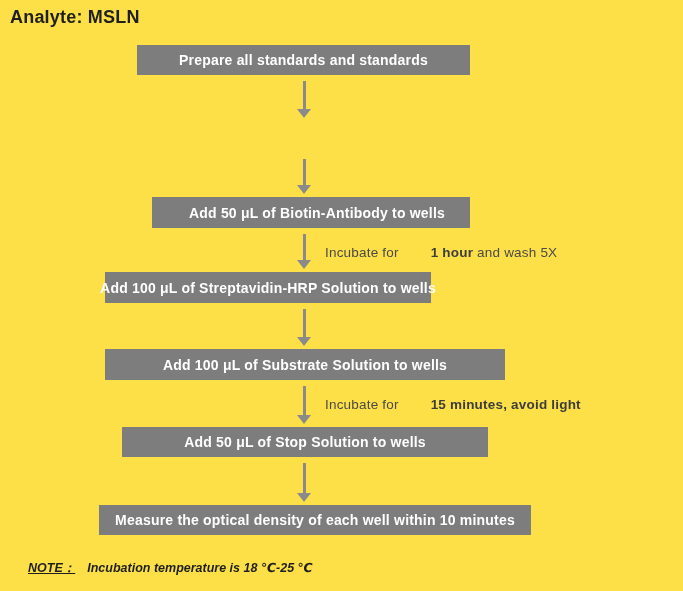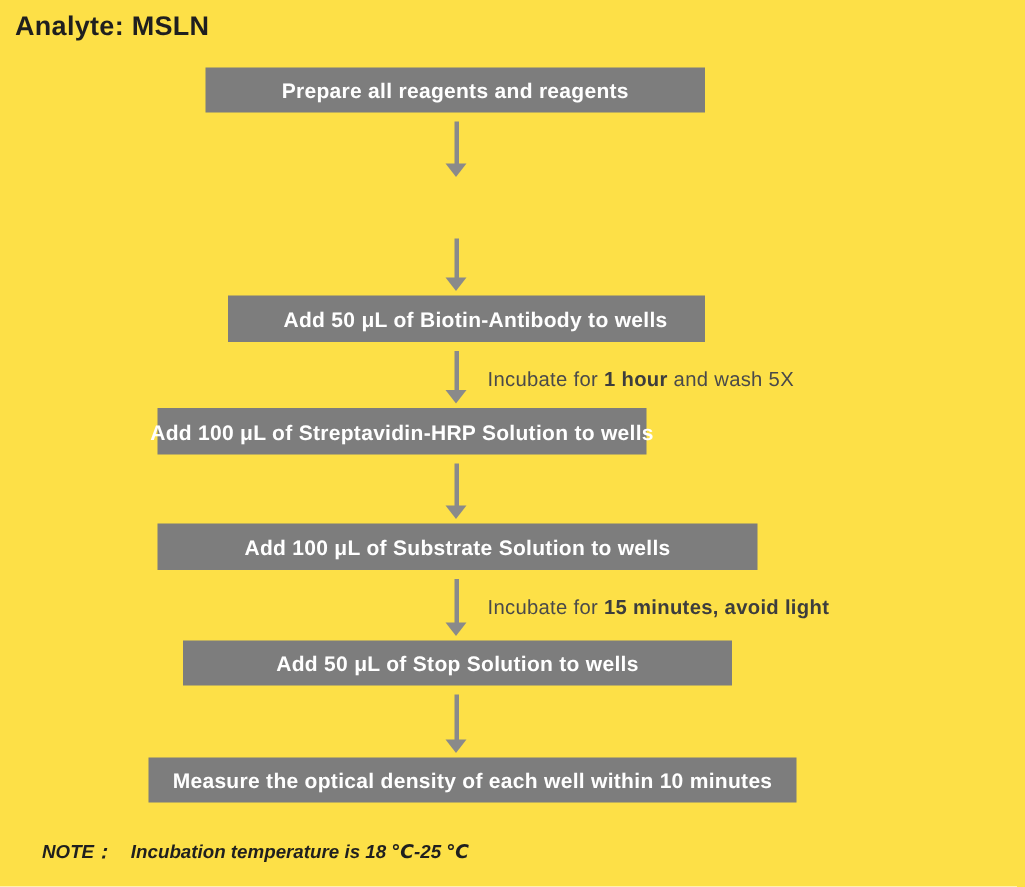--- a/index.html
+++ b/index.html
@@ -70,44 +70,44 @@
   .arr4 { top: 386px; height: 38px; }
   .arr5 { top: 463px; height: 39px; }
   .arrow-label {
     position: absolute;
     left: 325px;
     font-size: 13.5px;
     color: var(--label-text, #4a4a4a);
     white-space: nowrap;
     letter-spacing: 0.2px;
   }
-  .arrow-label b { color: var(--label-text-bold, #3d3d3d); }
+  .arrow-label b { color: var(--label-text-bold, #3d3d3d); margin-left: 28px; }
   .alab0 { top: 245px; }
   .alab1 { top: 320px; }
   .alab2 { top: 397px; }
   .note {
     position: absolute;
     left: 28px;
     top: 560px;
     font-size: 12.5px;
     font-weight: bold;
     font-style: italic;
     color: var(--title-text, #1f1f1f);
     white-space: nowrap;
   }
-  .note .note-label { margin-right: 12px; }
+  .note .note-label { margin-right: 12px; text-decoration: underline; }
 </style>
 </head>
 <body>
 
 <div class="canvas">
 
   <div class="title">Analyte: MSLN</div>
 
-  <div class="step-box box0">Prepare all reagents and reagents</div>
+  <div class="step-box box0">Prepare all standards and standards</div>
 
   <div class="arrow arr0">
     <div class="shaft"></div>
     <div class="head"></div>
   </div>
 
 
   <div class="arrow arr1">
     <div class="shaft"></div>
     <div class="head"></div>

